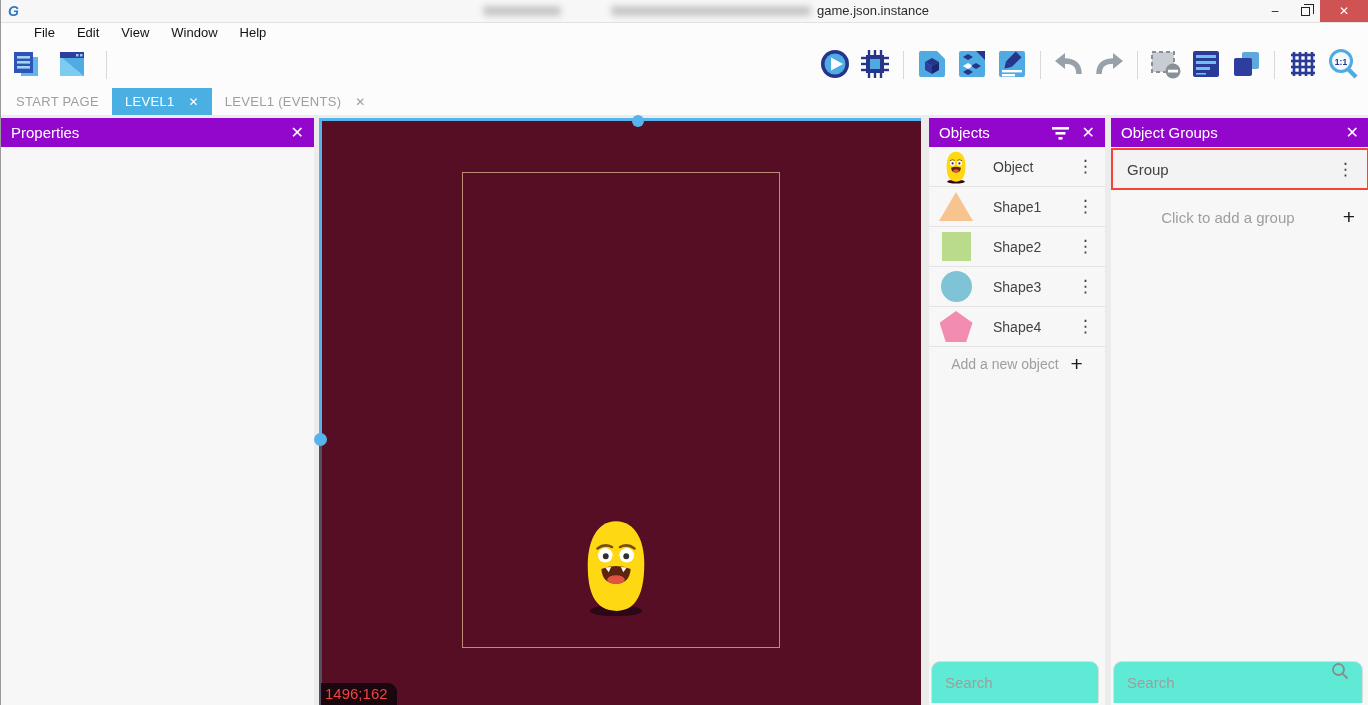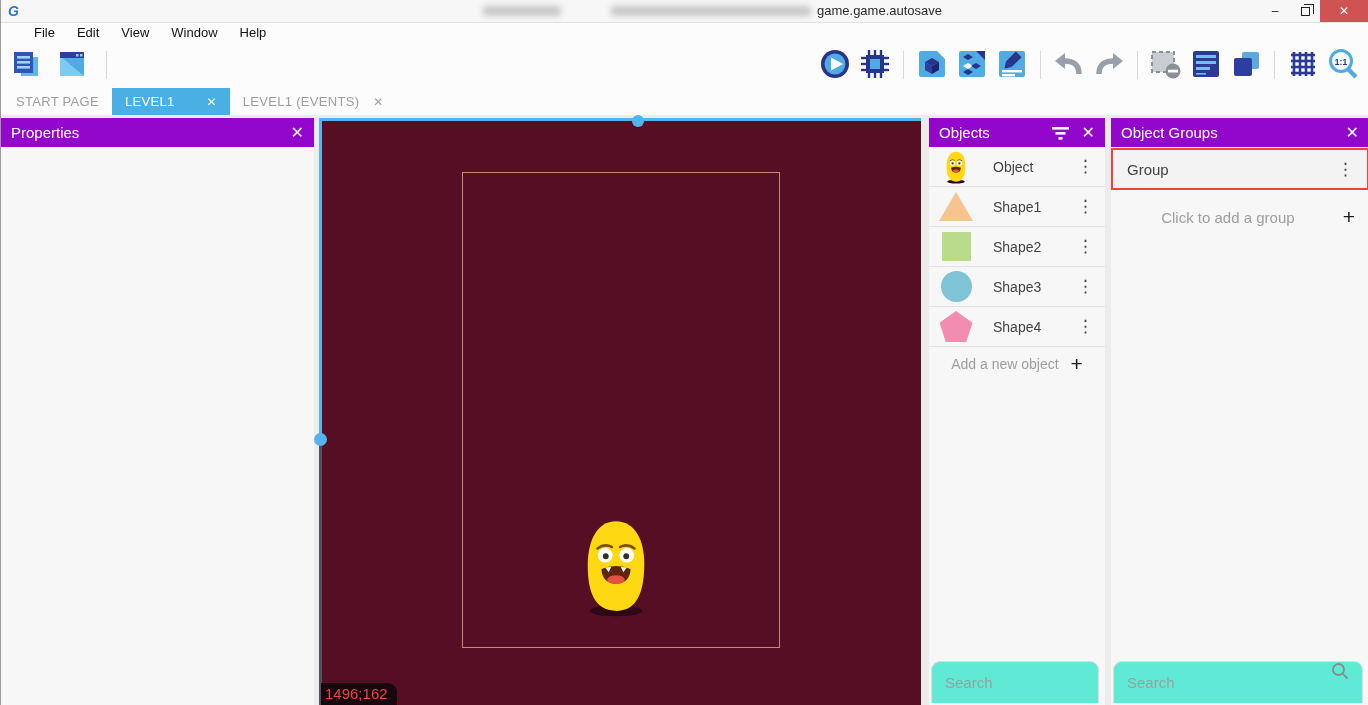--- a/index.html
+++ b/index.html
@@ -78,21 +78,21 @@
   .search-input { flex:1; border:none; outline:none; background:transparent; font-size:15px; color:#424242; font-family:"Liberation Sans", sans-serif; }
   .search-input::placeholder { color:#9E9E9E; }
 </style>
 </head>
 <body>
 
 <div class="titlebar">
   <span class="logo">G</span>
   <span class="blur-seg s1"></span>
   <span class="blur-seg s2"></span>
-  <span class="win-title">game.game.autosave</span>
+  <span class="win-title">game.json.instance</span>
   <div class="win-controls">
     <div class="win-btn">–</div>
     <div class="win-btn">
         <span class="restore-glyph"></span>
       </div>
     <div class="win-btn close" style="background: rgb(208, 83, 83);">✕</div>
   </div>
 </div>
 
 <div class="menubar">
@@ -242,21 +242,21 @@
         <text x="14" y="16.5" font-size="8.5" font-weight="bold" fill="#26348C" text-anchor="middle" font-family="Liberation Sans, sans-serif">1:1</text>
       </svg>
     </div>
   </div>
 </div>
 
 <div class="tabbar">
   <div class="tab inactive">
     <span>START PAGE</span>
   </div>
-  <div class="tab active" style="background: rgb(74, 176, 228); gap: 18px;">
+  <div class="tab active" style="background: rgb(74, 176, 228);">
     <span>LEVEL1</span>
     <span class="x">✕</span>
   </div>
   <div class="tab inactive">
     <span>LEVEL1 (EVENTS)</span>
     <span class="x">✕</span>
   </div>
 </div>
 
 <div class="main">

